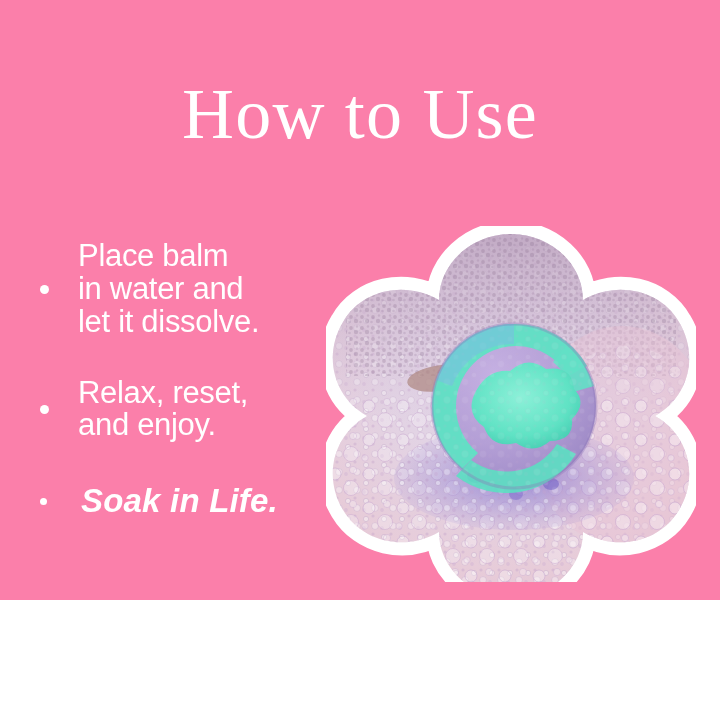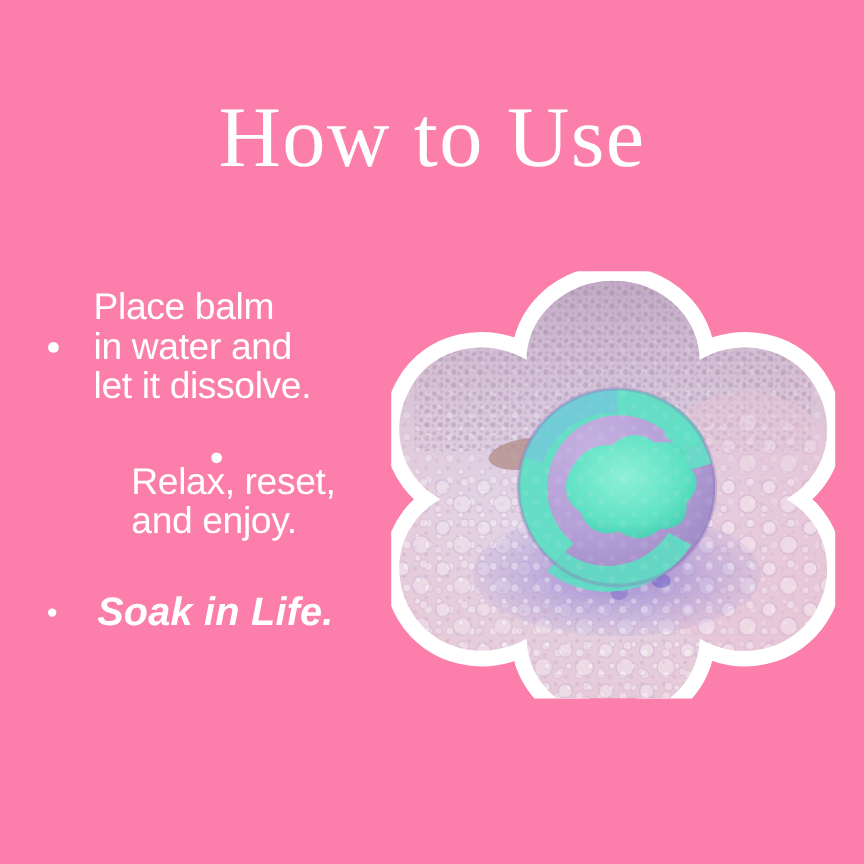--- a/index.html
+++ b/index.html
@@ -3,21 +3,21 @@
 <meta charset="utf-8">
 <style>
   html, body {
     margin: 0;
     padding: 0;
     background: #ffffff;
   }
   #canvas {
     position: relative;
     width: 720px;
-    height: 720px;
+    height: 600px;
     overflow: hidden;
     background: #fb7faa;
     font-family: "Liberation Sans", sans-serif;
   }
 
   
   #title {
     position: absolute;
     top: 78px;
     left: 0;
@@ -100,21 +100,21 @@
 
   <div id="bullets">
 
     <div class="bullet-row" style="margin-bottom:38px;align-items:center;">
       <span class="bullet-dot"></span>
       <span class="bullet-text">Place balm
 in water and
 let it dissolve.</span>
     </div>
 
-    <div class="bullet-row" style="margin-bottom:42px;flex-direction:column;">
+    <div class="bullet-row" style="margin-bottom:42px;">
       <span class="bullet-dot"></span>
       <span class="bullet-text">Relax, reset,
 and enjoy.</span>
     </div>
 
     <div class="bullet-row">
       <span class="bullet-dot small"></span>
       <span class="bullet-text emph">Soak in Life.</span>
     </div>
 

